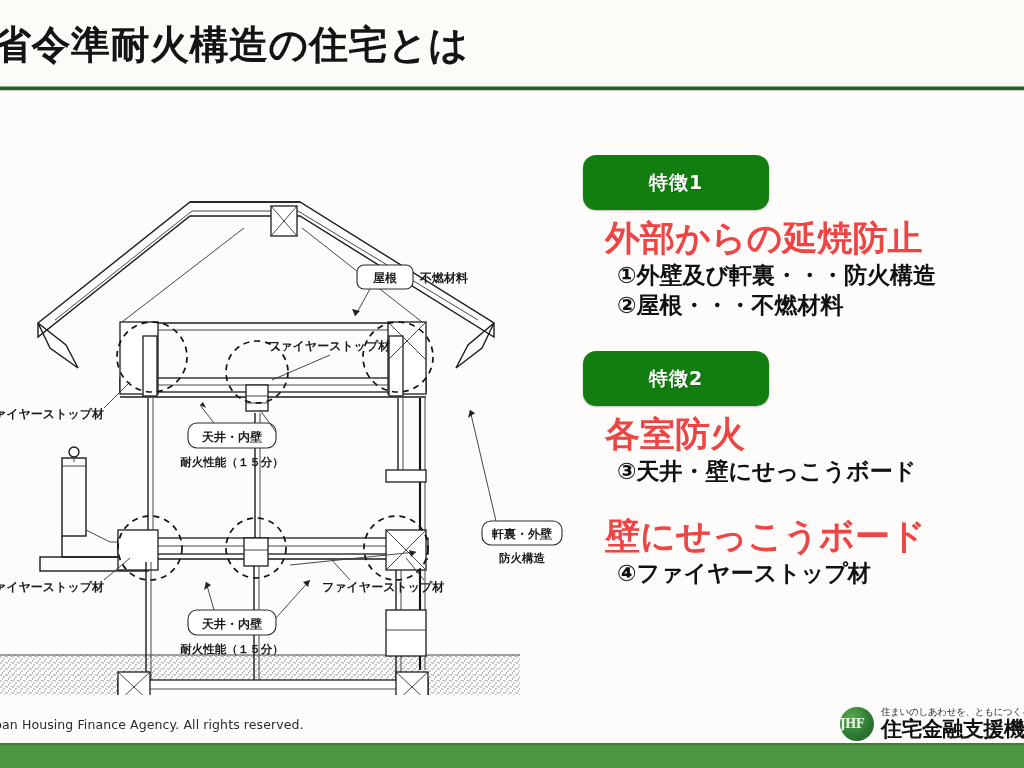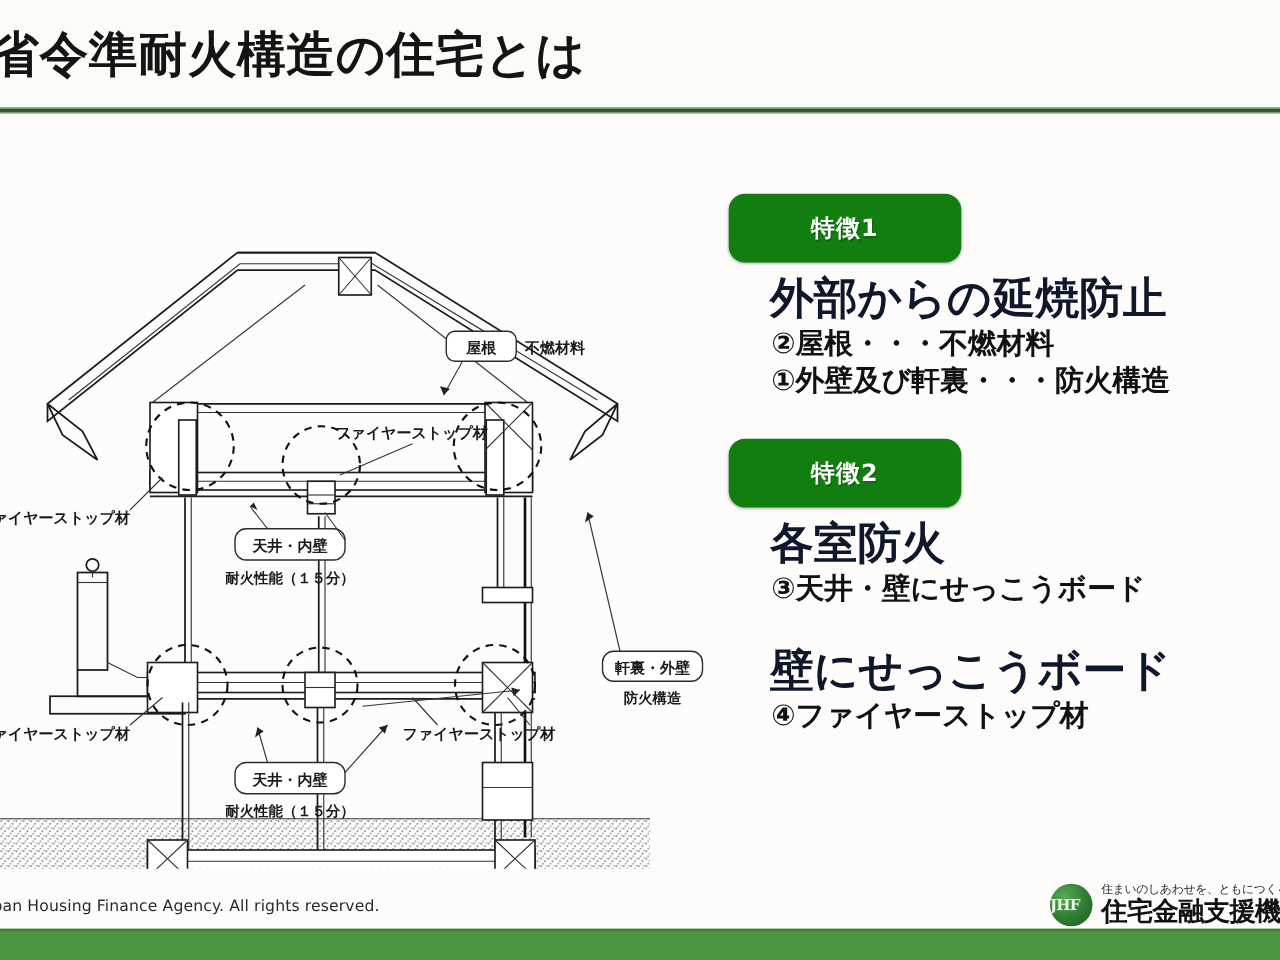--- a/index.html
+++ b/index.html
@@ -66,24 +66,24 @@
   }
   .feature-badge-label {
     color: #ffffff;
     font-size: 19px;
     font-weight: bold;
     letter-spacing: 1px;
     text-shadow: 1px 1px 0 rgba(0,0,0,0.18);
   }
   .feature-heading {
     margin-top: 9px;
-    margin-left: 33px;
+    margin-left: 22px;
     font-size: 35px;
     font-weight: bold;
-    color: #0f172a;
+    color: #ef4444;
     line-height: 40px;
     letter-spacing: 0px;
     white-space: nowrap;
     font-family: Liberation Serif, serif;
   }
   .feature-items {
     margin-left: 34px;
     margin-top: 1px;
   }
   .feature-item {
@@ -377,22 +377,22 @@
   </div>
 
   <div id="features">
 
     <div class="feature-block" id="feature-1">
       <div class="feature-badge">
         <span class="feature-badge-label">特徴1</span>
       </div>
       <div class="feature-heading">外部からの延焼防止</div>
       <div class="feature-items">
+        <div class="feature-item">①外壁及び軒裏・・・防火構造</div>
         <div class="feature-item">②屋根・・・不燃材料</div>
-        <div class="feature-item">①外壁及び軒裏・・・防火構造</div>
       </div>
     </div>
 
     <div class="feature-block" id="feature-2">
       <div class="feature-badge">
         <span class="feature-badge-label">特徴2</span>
       </div>
       <div class="feature-heading">各室防火</div>
       <div class="feature-items">
         <div class="feature-item">③天井・壁にせっこうボード</div>

